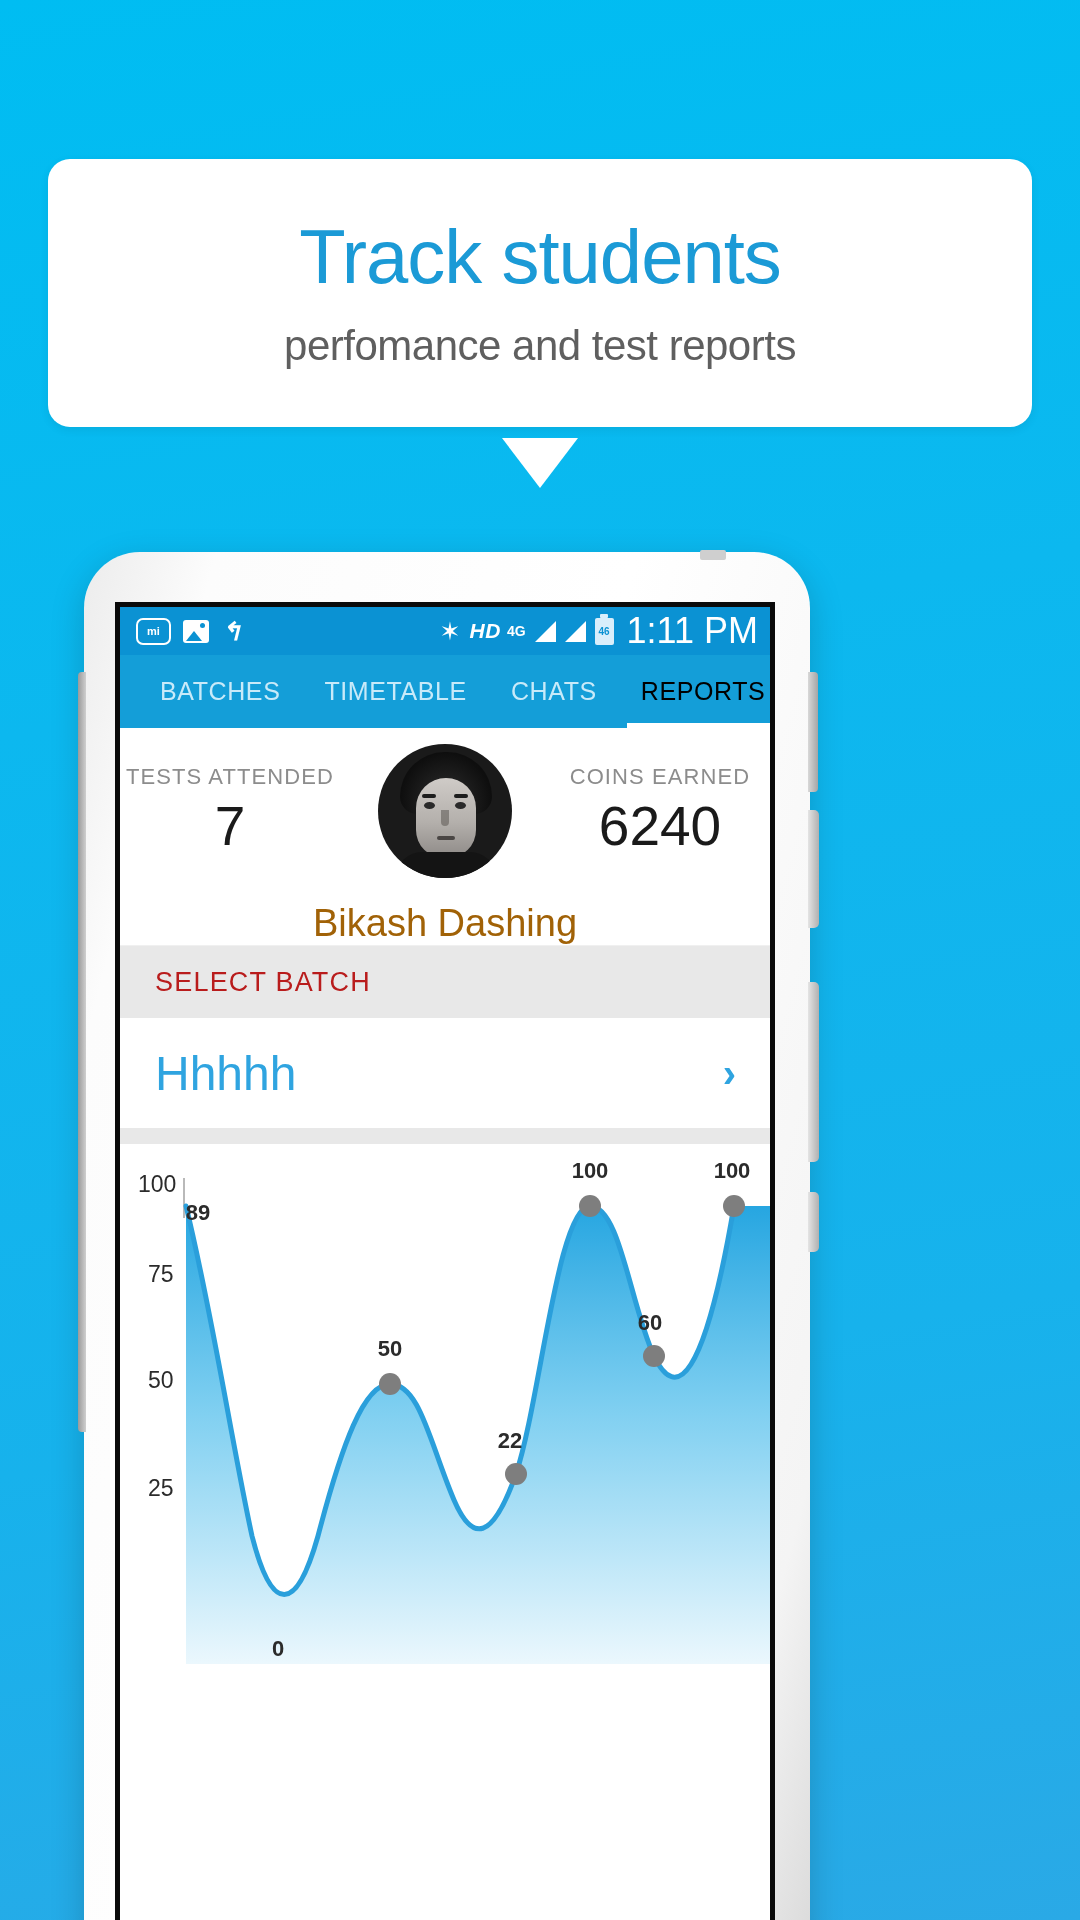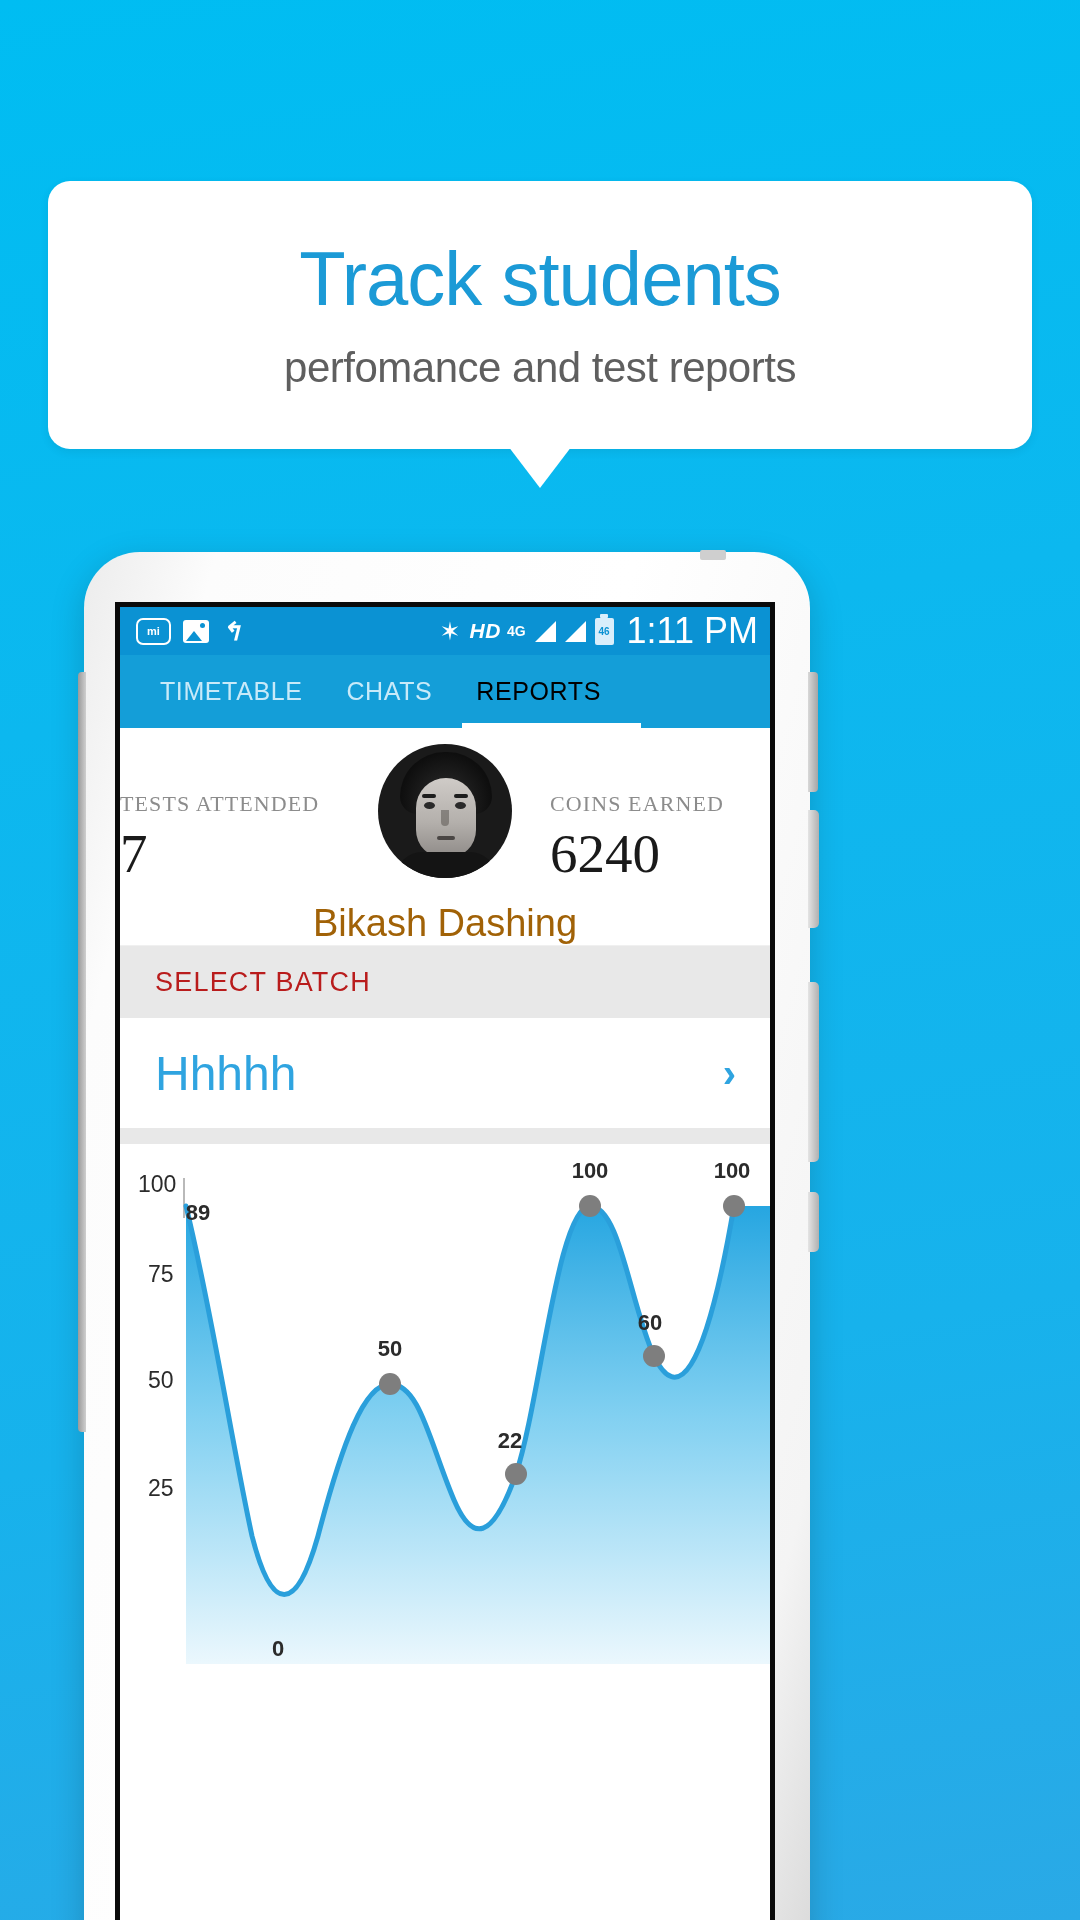--- a/index.html
+++ b/index.html
@@ -16,21 +16,21 @@
     width: 1080px;
     height: 1920px;
     background: linear-gradient(170deg, #00bdf2 0%, #0cb8ef 35%, #17b2ec 70%, #2aa9e6 100%);
     overflow: hidden;
   }
 
   
   #callout {
     position: absolute;
     left: 48px;
-    top: 181px;
+    top: 159px;
     width: 984px;
     height: 268px;
     background: #ffffff;
     border-radius: 22px;
     box-shadow: 0 3px 10px rgba(0,0,0,0.07);
     display: flex;
     flex-direction: column;
     align-items: center;
     justify-content: center;
   }
@@ -259,23 +259,22 @@
   #profile {
     height: 218px;
     background: #ffffff;
     position: relative;
     display: flex;
     align-items: flex-start;
     border-bottom: 1px solid #f0f0f0;
   }
   .stat {
     flex: 1;
-    padding-top: 63px;
-    text-align: left;
-    font-family: Liberation Serif, serif;
+    padding-top: 36px;
+    text-align: center;
   }
   .stat-label {
     font-size: 22px;
     color: #8c8c8c;
     letter-spacing: 1.1px;
     display: block;
     margin-bottom: 8px;
   }
   .stat-value {
     font-size: 55px;
@@ -436,20 +435,21 @@
           <span class="sig"></span>
           <span class="sig"></span>
           <span class="batt">
             <span>46</span>
           </span>
           <span id="clock">1:11 PM</span>
         </div>
       </div>
 
       <div id="tabbar">
+        <div class="tab">BATCHES</div>
         <div class="tab">TIMETABLE</div>
         <div class="tab">CHATS</div>
         <div class="tab active">REPORTS</div>
       </div>
 
       <div id="profile">
         <div class="stat">
           <span class="stat-label">TESTS ATTENDED</span>
           <span class="stat-value">7</span>
         </div>

